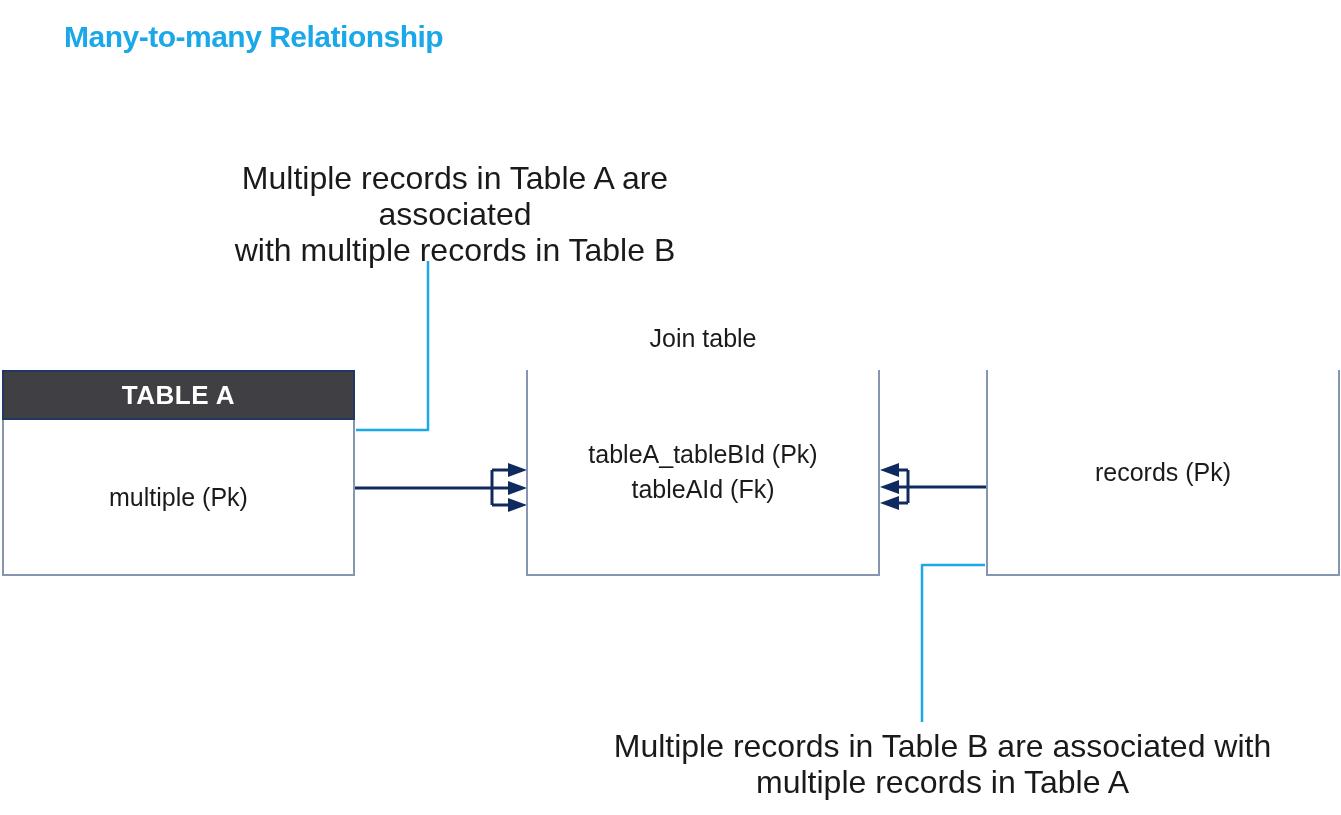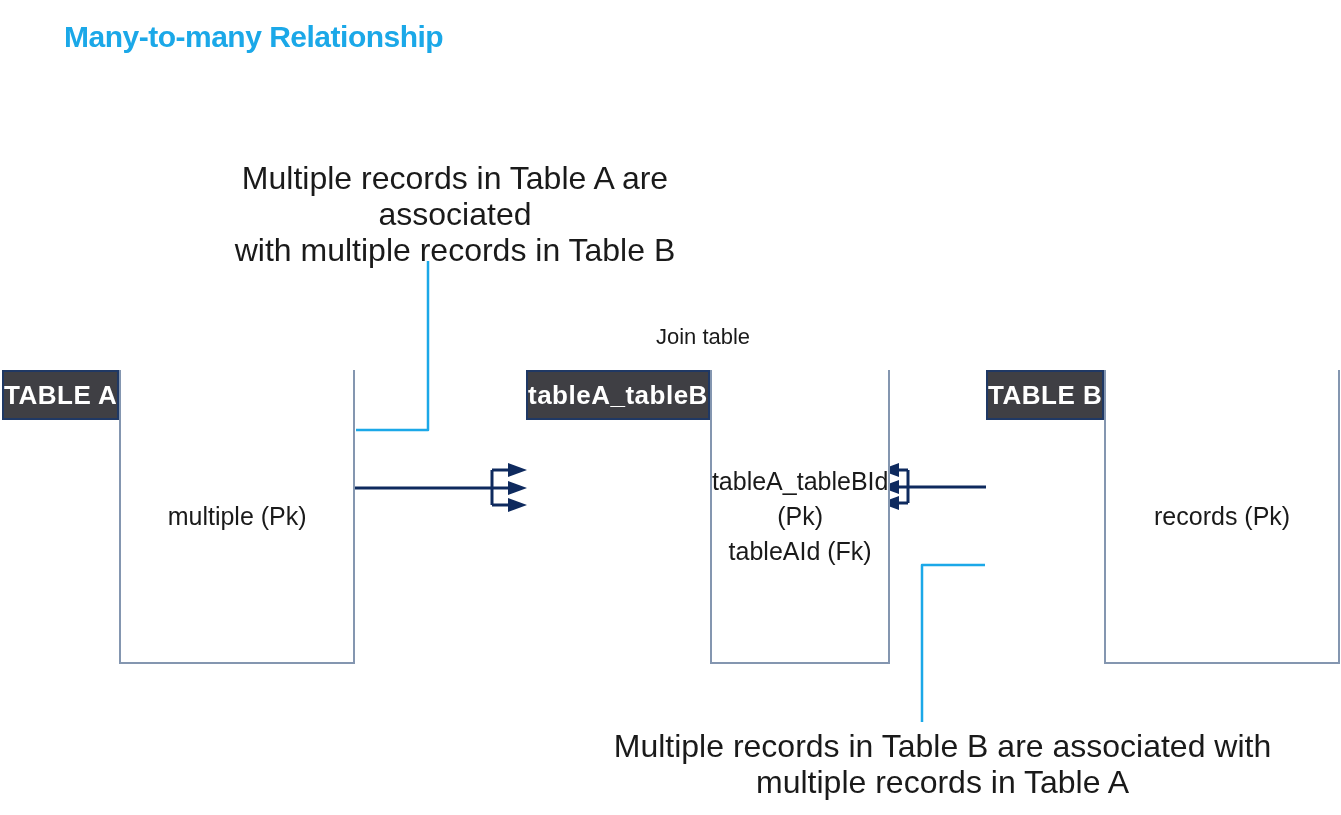--- a/index.html
+++ b/index.html
@@ -37,30 +37,30 @@
     text-align: center;
   }
   .note-top { left: 180px; top: 160px; width: 550px; }
   .note-bottom { left: 610px; top: 728px; width: 665px; }
   .join-label {
     position: absolute;
     left: 526px;
     top: 324px;
     width: 354px;
     text-align: center;
-    font-size: 22px;
+    font-size: 25px;
     color: #1a1a1a;
   }
   .tbox {
     position: absolute;
     top: 370px;
-    height: 294px;
+    height: 206px;
     z-index: 2;
     display: flex;
-    flex-direction: row;
+    flex-direction: column;
   }
   .tbox-a { left: 2px;   width: 353px; }
   .tbox-j { left: 526px; width: 354px; }
   .tbox-b { left: 986px; width: 354px; }
   .tbox .hdr {
     height: 50px;
     background: var(--table-header-bg);
     border: 2px solid var(--header-border);
     color: #ffffff;
     font-weight: 700;
@@ -139,29 +139,27 @@
   </svg>
 
   <div class="tbox tbox-a">
     <div class="hdr">TABLE A</div>
     <div class="body">
       <div>multiple (Pk)</div>
     </div>
   </div>
 
   <div class="tbox tbox-j">
-    <div class="hdr">tableA_tableB</div>
     <div class="body">
       <div>tableA_tableBId (Pk)</div>
       <div>tableAId (Fk)</div>
     </div>
   </div>
 
   <div class="tbox tbox-b">
-    <div class="hdr">TABLE B</div>
     <div class="body">
       <div>records (Pk)</div>
     </div>
   </div>
 
   <div class="note note-bottom">
     <div>Multiple records in Table B are associated with</div>
     <div>multiple records in Table A</div>
   </div>
 

